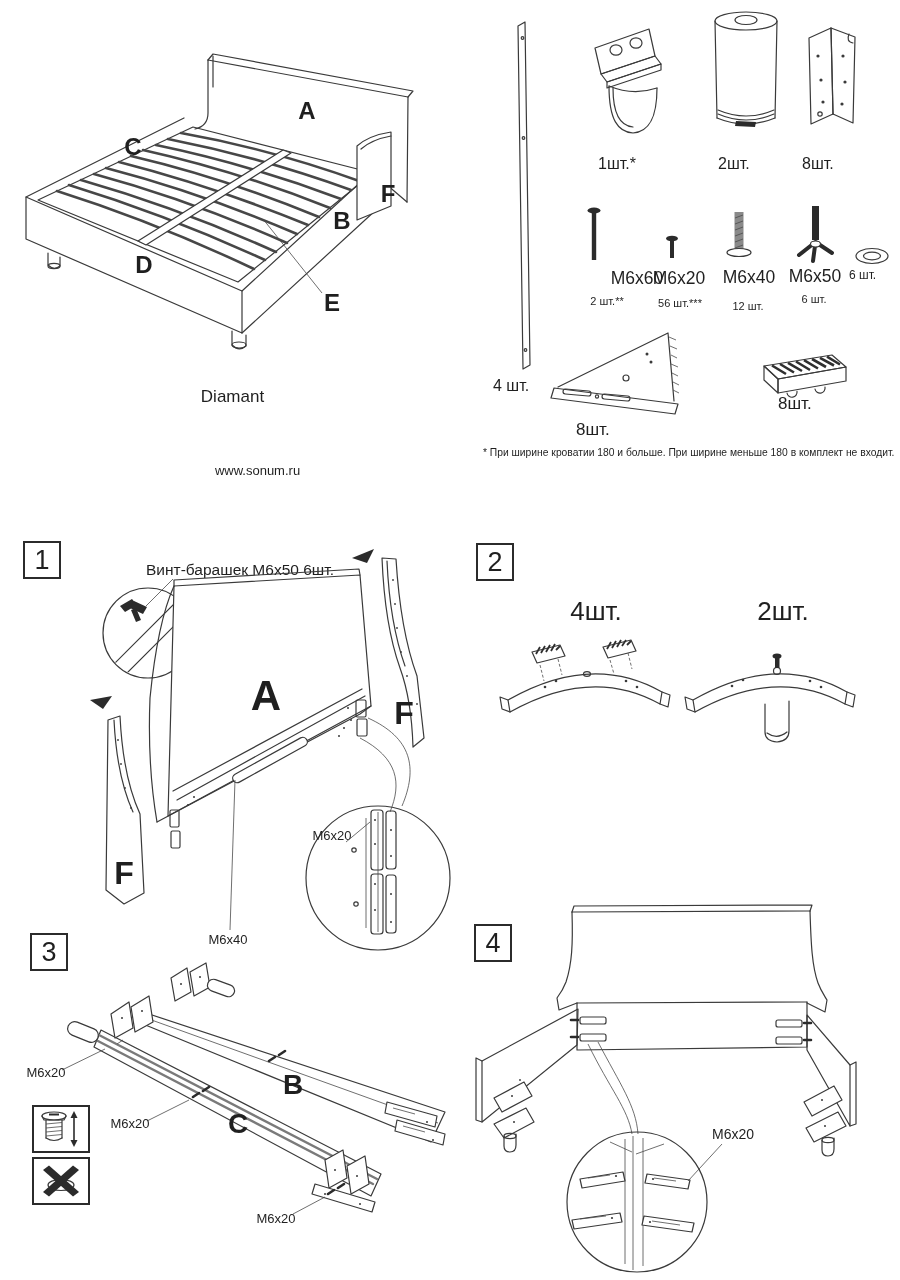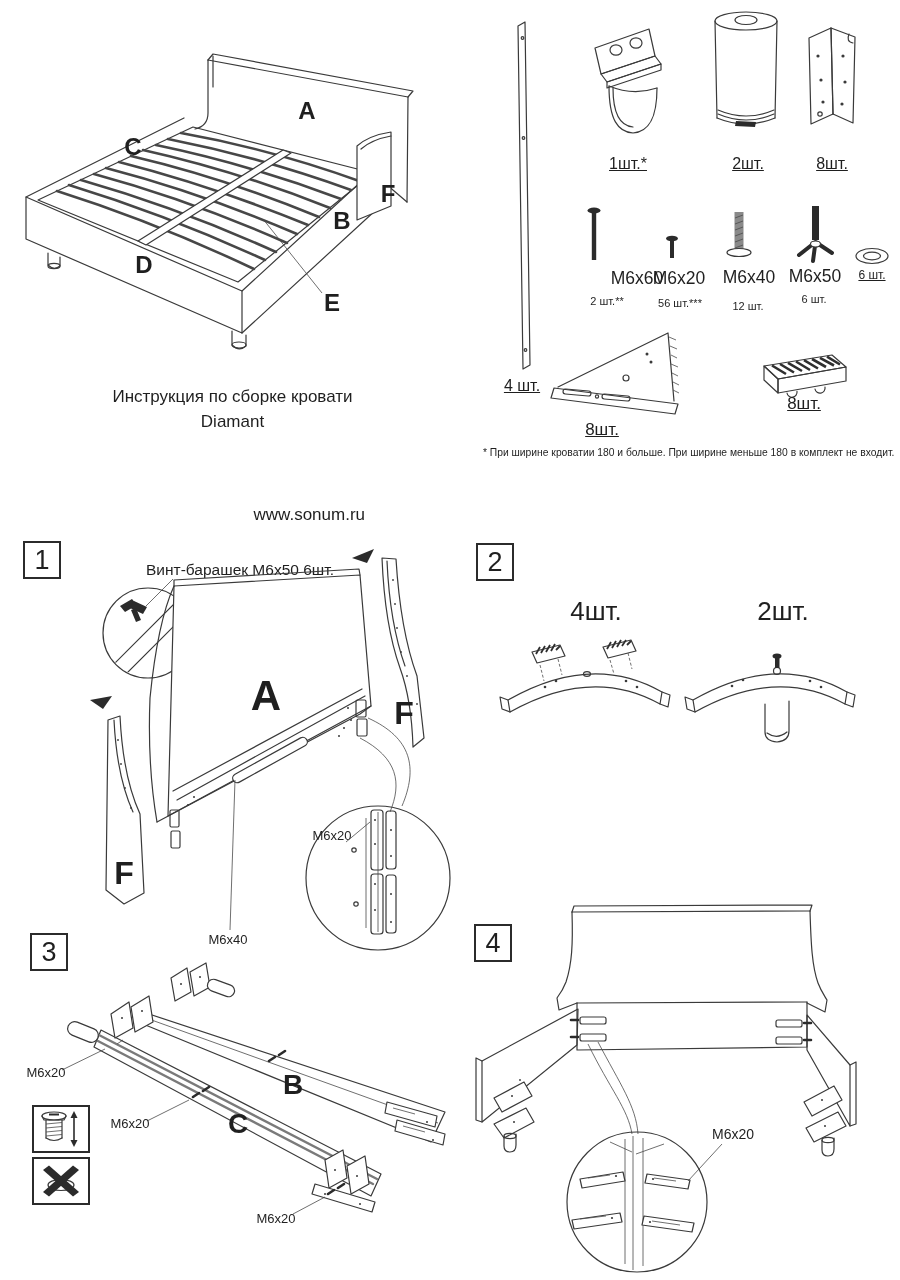--- a/index.html
+++ b/index.html
@@ -18,27 +18,27 @@
   text { font-family:"Liberation Sans", sans-serif; fill:#1f1f1f; }
   .t-note { font-size:15.5px; }
   .t-sm  { font-size:13px; }
   .t-A   { font-size:42px; font-weight:700; }
   .t-F   { font-size:32px; font-weight:700; }
   .t-BC  { font-size:28px; font-weight:700; }
   .t-ov  { font-size:24px; font-weight:700; }
   .t-qty { font-size:26px; }
   .title { position:absolute; left:60px; top:384px; width:345px; text-align:center;
            font-size:17px; line-height:25px; }
-  .url   { position:absolute; left:150px; top:505px; width:215px; text-align:right; font-size:17px; }
+  .url   { position:absolute; left:150px; top:463px; width:215px; text-align:center; font-size:13px; }
   .foot  { position:absolute; left:483px; top:446px; width:414px; font-size:10.3px; line-height:13.8px; }
   .stepbox { position:absolute; width:38px; height:38px; border:2.5px solid #2b2b2b;
              display:flex; align-items:center; justify-content:center; font-size:27px; background:#fff; z-index:5; }
   .iconbox { position:absolute; width:58px; height:48px; border:2.5px solid #2b2b2b;
              display:flex; align-items:center; justify-content:center; background:#fff; z-index:5; }
-  .plabel { position:absolute; text-align:center; font-size:16px;text-decoration:underline; }
+  .plabel { position:absolute; font-size:16px; }
   .pname  { position:absolute; text-align:center; font-size:17.5px; }
   .pqty   { position:absolute; text-align:center; font-size:11px; }
 </style>
 </head>
 <body>
 
 <div class="page">
 
   <svg class="abs" style="left:20px;top:25px" width="440" height="330" viewBox="0 0 440 330">
 
@@ -81,21 +81,20 @@
     <path class="thin" d="M302,268 L243,194"></path>
     <text class="t-ov" x="287" y="94" text-anchor="middle">A</text>
     <text class="t-ov" x="113" y="130" text-anchor="middle">C</text>
     <text class="t-ov" x="368" y="177" text-anchor="middle">F</text>
     <text class="t-ov" x="322" y="204" text-anchor="middle">B</text>
     <text class="t-ov" x="124" y="248" text-anchor="middle">D</text>
     <text class="t-ov" x="312" y="286" text-anchor="middle">E</text>
   </svg>
 
   <div class="title">
-    <div>Инструкция по сборке кровати</div>
     <div>Diamant</div>
   </div>
   <div class="url">www.sonum.ru</div>
 
   <svg class="abs" style="left:510px;top:20px" width="26" height="352" viewBox="0 0 26 352">
     <path class="ln" d="M8,6 L15,2 L20,345 L13,349 Z"></path>
     <circle class="ln" cx="12.5" cy="18" r="1.3"></circle>
     <circle class="ln" cx="13.5" cy="118" r="1.3"></circle>
     <circle class="ln" cx="15.5" cy="330" r="1.3"></circle>
   </svg>

